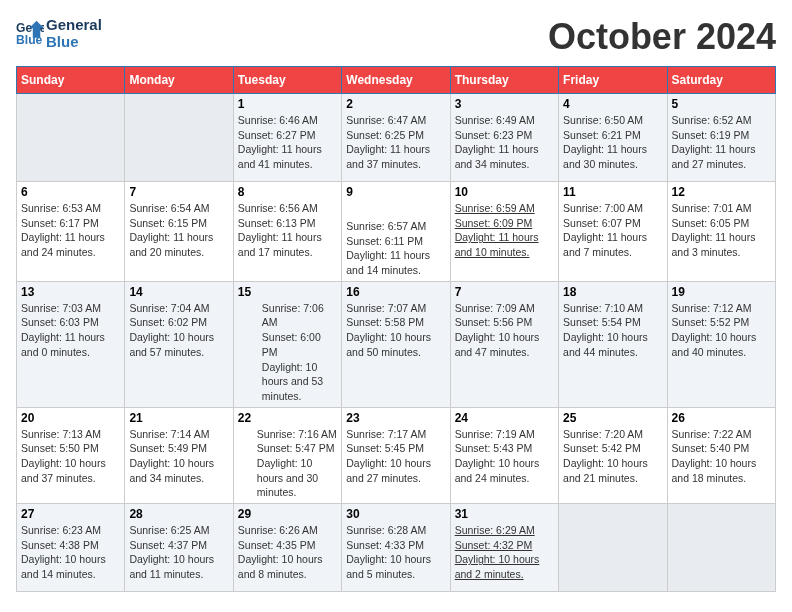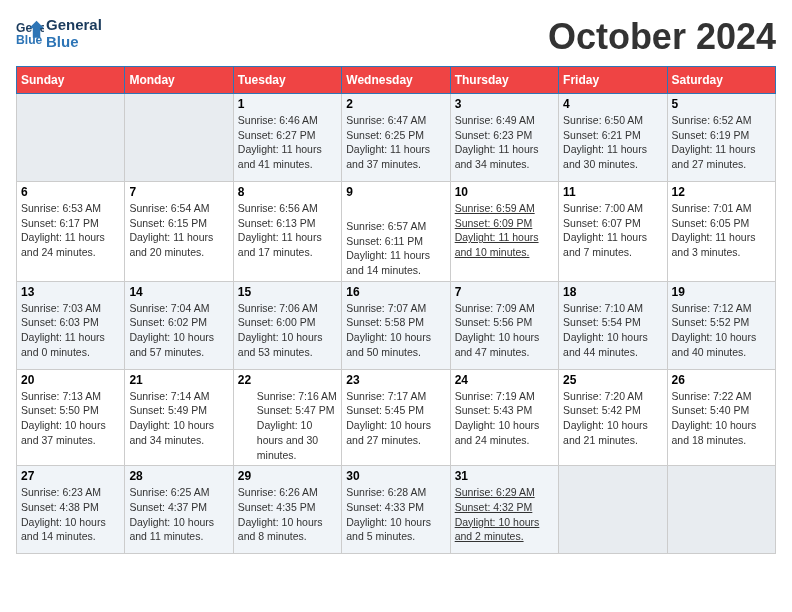--- a/index.html
+++ b/index.html
@@ -199,21 +199,21 @@
 Daylight: 11 hours and 0 minutes.</div>
         </td>
         <td>
           <span class="day-num">14</span>
           <div class="cell-info" style="white-space: pre-line;">Sunrise: 7:04 AM
 Sunset: 6:02 PM
 Daylight: 10 hours and 57 minutes.</div>
         </td>
         <td>
           <span class="day-num">15</span>
-          <div class="cell-info" style="white-space: pre-line;">Sunrise: 7:06 AM
+          <div class="cell-info" style="white-space: pre-line; margin-left: 24px;">Sunrise: 7:06 AM
 Sunset: 6:00 PM
 Daylight: 10 hours and 53 minutes.</div>
         </td>
         <td>
           <span class="day-num">16</span>
           <div class="cell-info" style="white-space: pre-line;">Sunrise: 7:07 AM
 Sunset: 5:58 PM
 Daylight: 10 hours and 50 minutes.</div>
         </td>
         <td>

